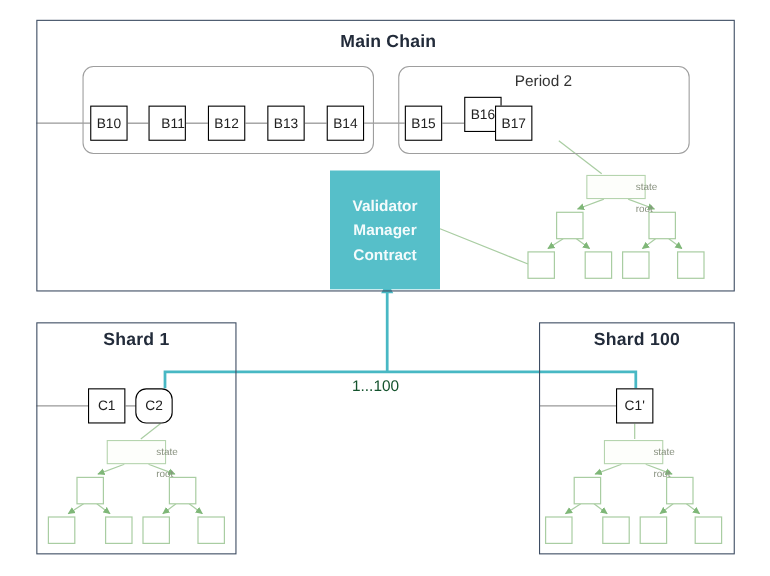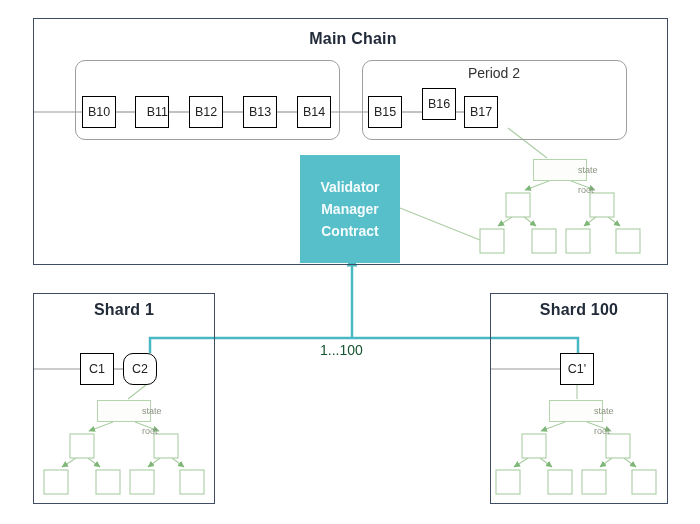--- a/index.html
+++ b/index.html
@@ -109,21 +109,21 @@
   <div class="block" style="left:82px;top:96px;">B10</div>
   <div class="block" style="left:135px;top:96px;text-align:right;">B11</div>
   <div class="block" style="left:189px;top:96px;">B12</div>
   <div class="block" style="left:243px;top:96px;">B13</div>
   <div class="block" style="left:297px;top:96px;">B14</div>
 
   <div class="period" style="left:362px;top:60px;width:265px;height:80px;"></div>
   <div class="period-label" style="left:424px;top:65px;width:140px;">Period 2</div>
   <div class="block" style="left:368px;top:96px;">B15</div>
   <div class="block" style="left:422px;top:88px;">B16</div>
-  <div class="block" style="left:464px;top:96px;">B17</div>
+  <div class="block" style="left:450px;top:96px;">B17</div>
 
   <div class="vmc">
     <div>Validator</div>
     <div>Manager</div>
     <div>Contract</div>
   </div>
 
   <div class="stateroot" style="left:533px;top:159px;">state root</div>
   <div class="stateroot" style="left:97px;top:400px;">state root</div>
   <div class="stateroot" style="left:549px;top:400px;">state root</div>

